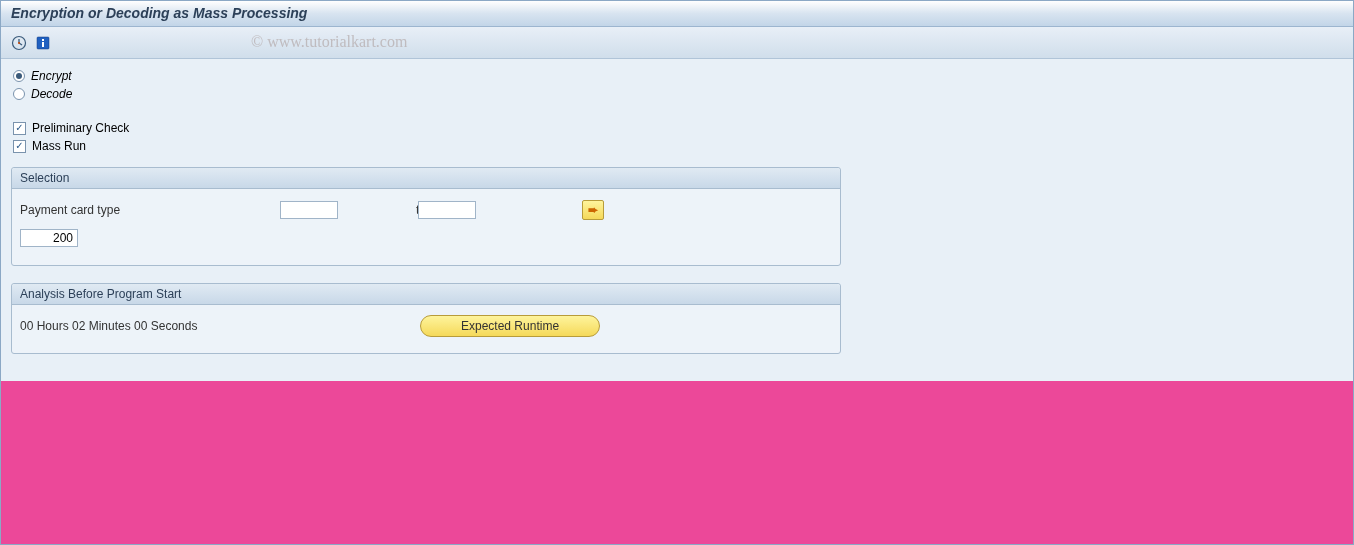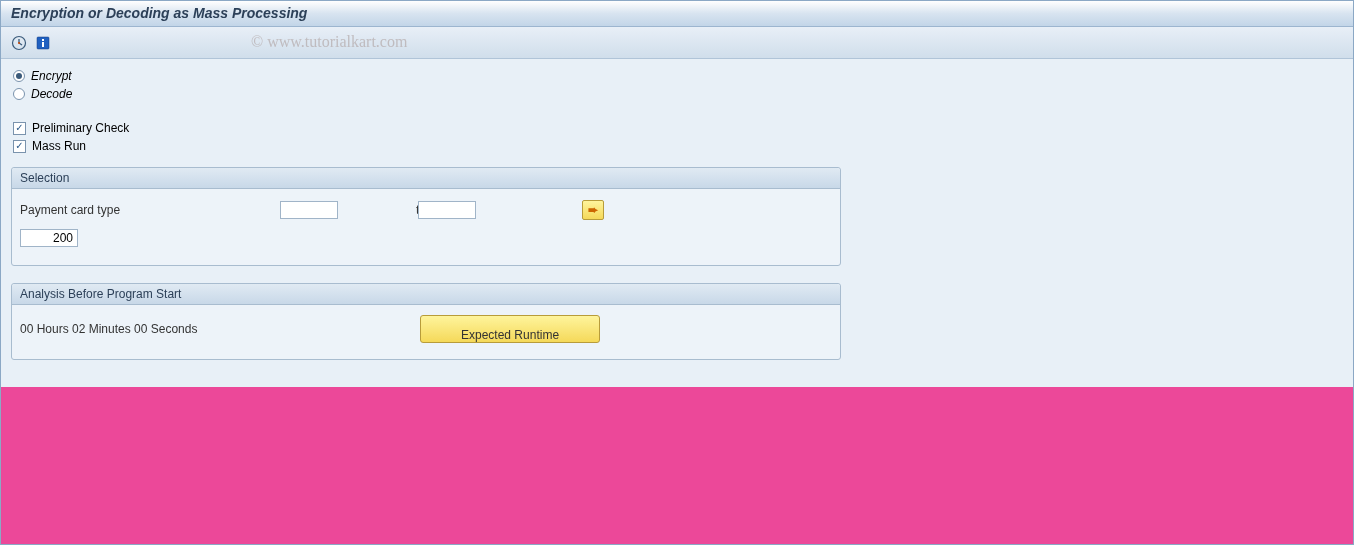--- a/index.html
+++ b/index.html
@@ -206,29 +206,29 @@
       color: #cc6600;
       font-weight: bold;
     }
     
     .runtime-text {
       width: 400px;
       color: #333;
     }
     
     .runtime-btn {
-      height: 28px;
+      height: 22px;
       padding: 0 40px;
       background: linear-gradient(to bottom, #fef49c 0%, #f5d95a 100%);
       border: 1px solid #b89c3a;
-      border-radius: 3px;
+      border-radius: 11px;
       cursor: pointer;
       color: #333;
       display: flex;
-      align-items: flex-end;
+      align-items: center;
       justify-content: center;
     }
     
     .info-icon-svg {
       width: 14px;
       height: 14px;
     }
     
     .clock-icon-svg {
       width: 16px;

